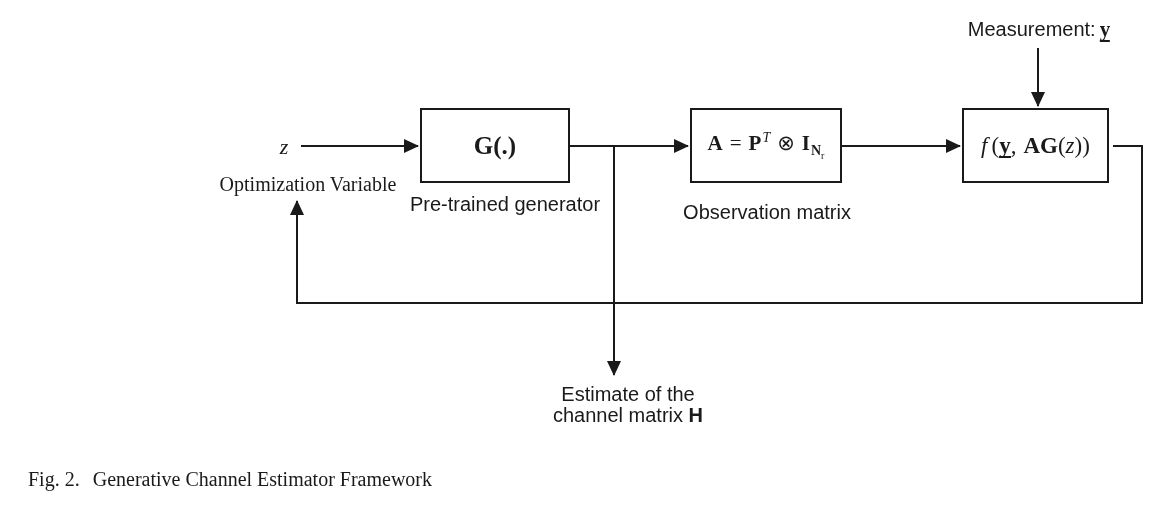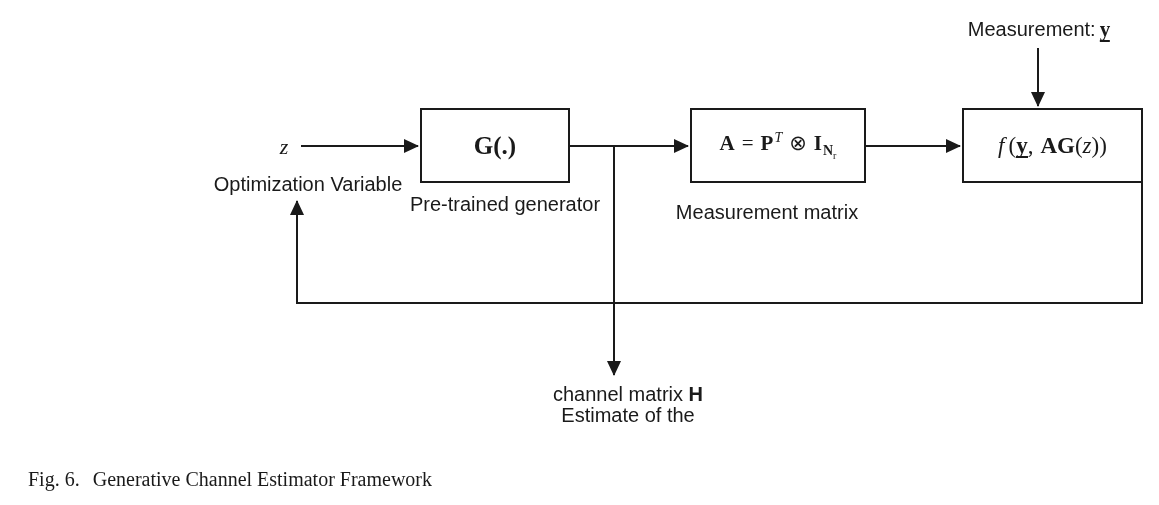--- a/index.html
+++ b/index.html
@@ -20,22 +20,22 @@
     position: absolute;
     top: 108px;
     height: 75px;
     border: 2px solid var(--ink);
     background: var(--bg);
     display: flex;
     align-items: center;
     justify-content: center;
   }
   .gbox { left: 420px; width: 150px; }
-  .abox { left: 690px; width: 176px; }
-  .fbox { left: 962px; width: 181px; }
+  .abox { left: 690px; width: 152px; }
+  .fbox { left: 962px; width: 147px; }
 
   .math { font-family: "Liberation Serif", serif; font-size: 21px; color: var(--ink); white-space: nowrap; }
   .gtext { font-family: "Liberation Serif", serif; font-weight: bold; font-size: 25px; }
   .fmath { font-size: 23px; }
   .mbold { font-weight: bold; }
   .mital { font-style: italic; }
   .mf { margin-right: 4px; }
   .mrel { margin: 0 7px; }
   .mop { margin: 0 7px; }
   .mcomma { margin-right: 7px; }
@@ -59,21 +59,21 @@
   }
   .centered { transform: translateX(-50%); }
   .zsym {
     position: absolute;
     left: 284px; top: 147px;
     transform: translate(-50%, -50%);
     font-family: "Liberation Serif", serif;
     font-style: italic;
     font-size: 22px;
   }
-  .optvar { left: 308px; top: 173px; }
+  .optvar { left: 308px; top: 173px; font-family: Liberation Serif, serif; }
   .gcap   { left: 505px; top: 193px; }
   .acap   { left: 767px; top: 201px; }
   .obs    { left: 1039px; top: 18px; }
   .obs .mvec { font-size: 21px; margin-left: 4px; }
   .est {
     left: 628px; top: 384px;
     text-align: center;
     line-height: 21px;
   }
   .hbold { font-weight: bold; }
@@ -112,26 +112,26 @@
   <div class="label obs centered"><span>Measurement:</span><span class="mvec">y</span></div>
 
   <div class="box gbox">
     <span class="gtext">G(.)</span>
   </div>
   <div class="label gcap centered">Pre-trained generator</div>
 
   <div class="box abox">
     <span class="math"><span class="mbold">A</span><span class="mrel">=</span><span class="mbold">P</span><span class="msup">T</span><span class="mop">⊗</span><span class="mbold">I</span><span class="msub">N</span><span class="msubsub">r</span></span>
   </div>
-  <div class="label acap centered">Measurement matrix</div>
+  <div class="label acap centered">Observation matrix</div>
 
   <div class="box fbox">
     <span class="math fmath"><span class="mital mf">f</span><span>(</span><span class="mvec">y</span><span class="mcomma">,</span><span class="mbold">AG</span><span>(</span><span class="mital">z</span><span>))</span></span>
   </div>
 
   <div class="label est centered">
+    <div>Estimate of the</div>
     <div><span>channel matrix</span> <span class="hbold">H</span></div>
-    <div>Estimate of the</div>
   </div>
 
-  <div class="caption"><span class="fig">Fig. 6.</span><span>Generative Channel Estimator Framework</span></div>
+  <div class="caption"><span class="fig">Fig. 2.</span><span>Generative Channel Estimator Framework</span></div>
 
 </div>
 
 </body></html>

